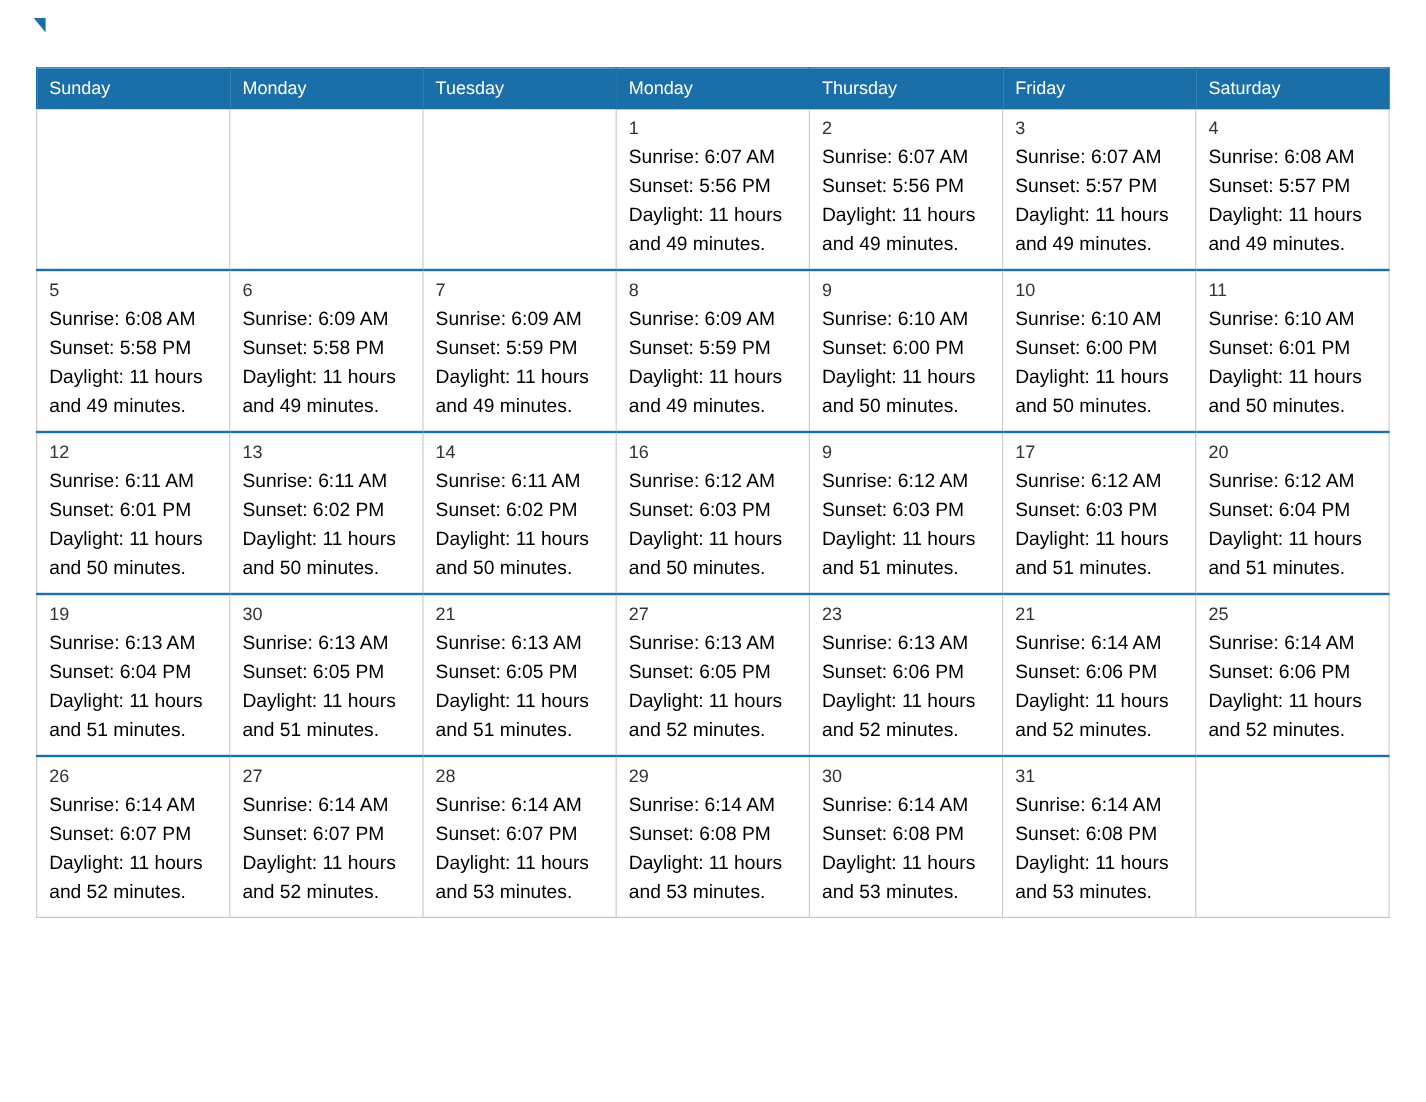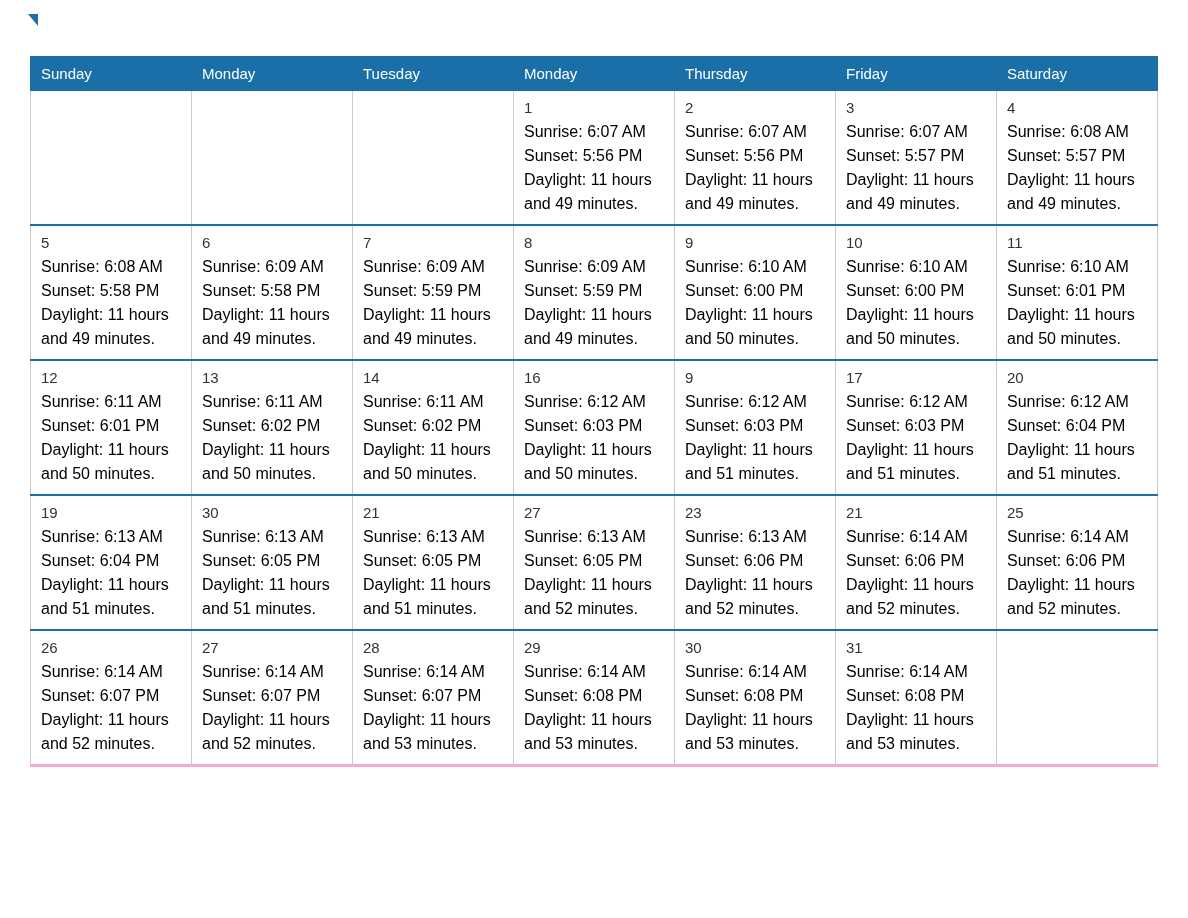--- a/index.html
+++ b/index.html
@@ -88,21 +88,21 @@
     }
     .day-info {
       font-size: 16px;
       line-height: 1.5;
       color: #000000;
     }
     tr td {
       border-bottom: 2px solid #1a6fa8;
     }
     tr:last-child td {
-      border-bottom: 3px solid #f9a8d4;
+      border-bottom: 1px solid #f9a8d4;
     }
   </style>
 </head>
 <body>
 
 <div class="header">
   <div class="logo">
     <div>
       <span class="logo-text-general"></span><span class="logo-text-blue"></span>
       <span class="logo-arrow"></span>

